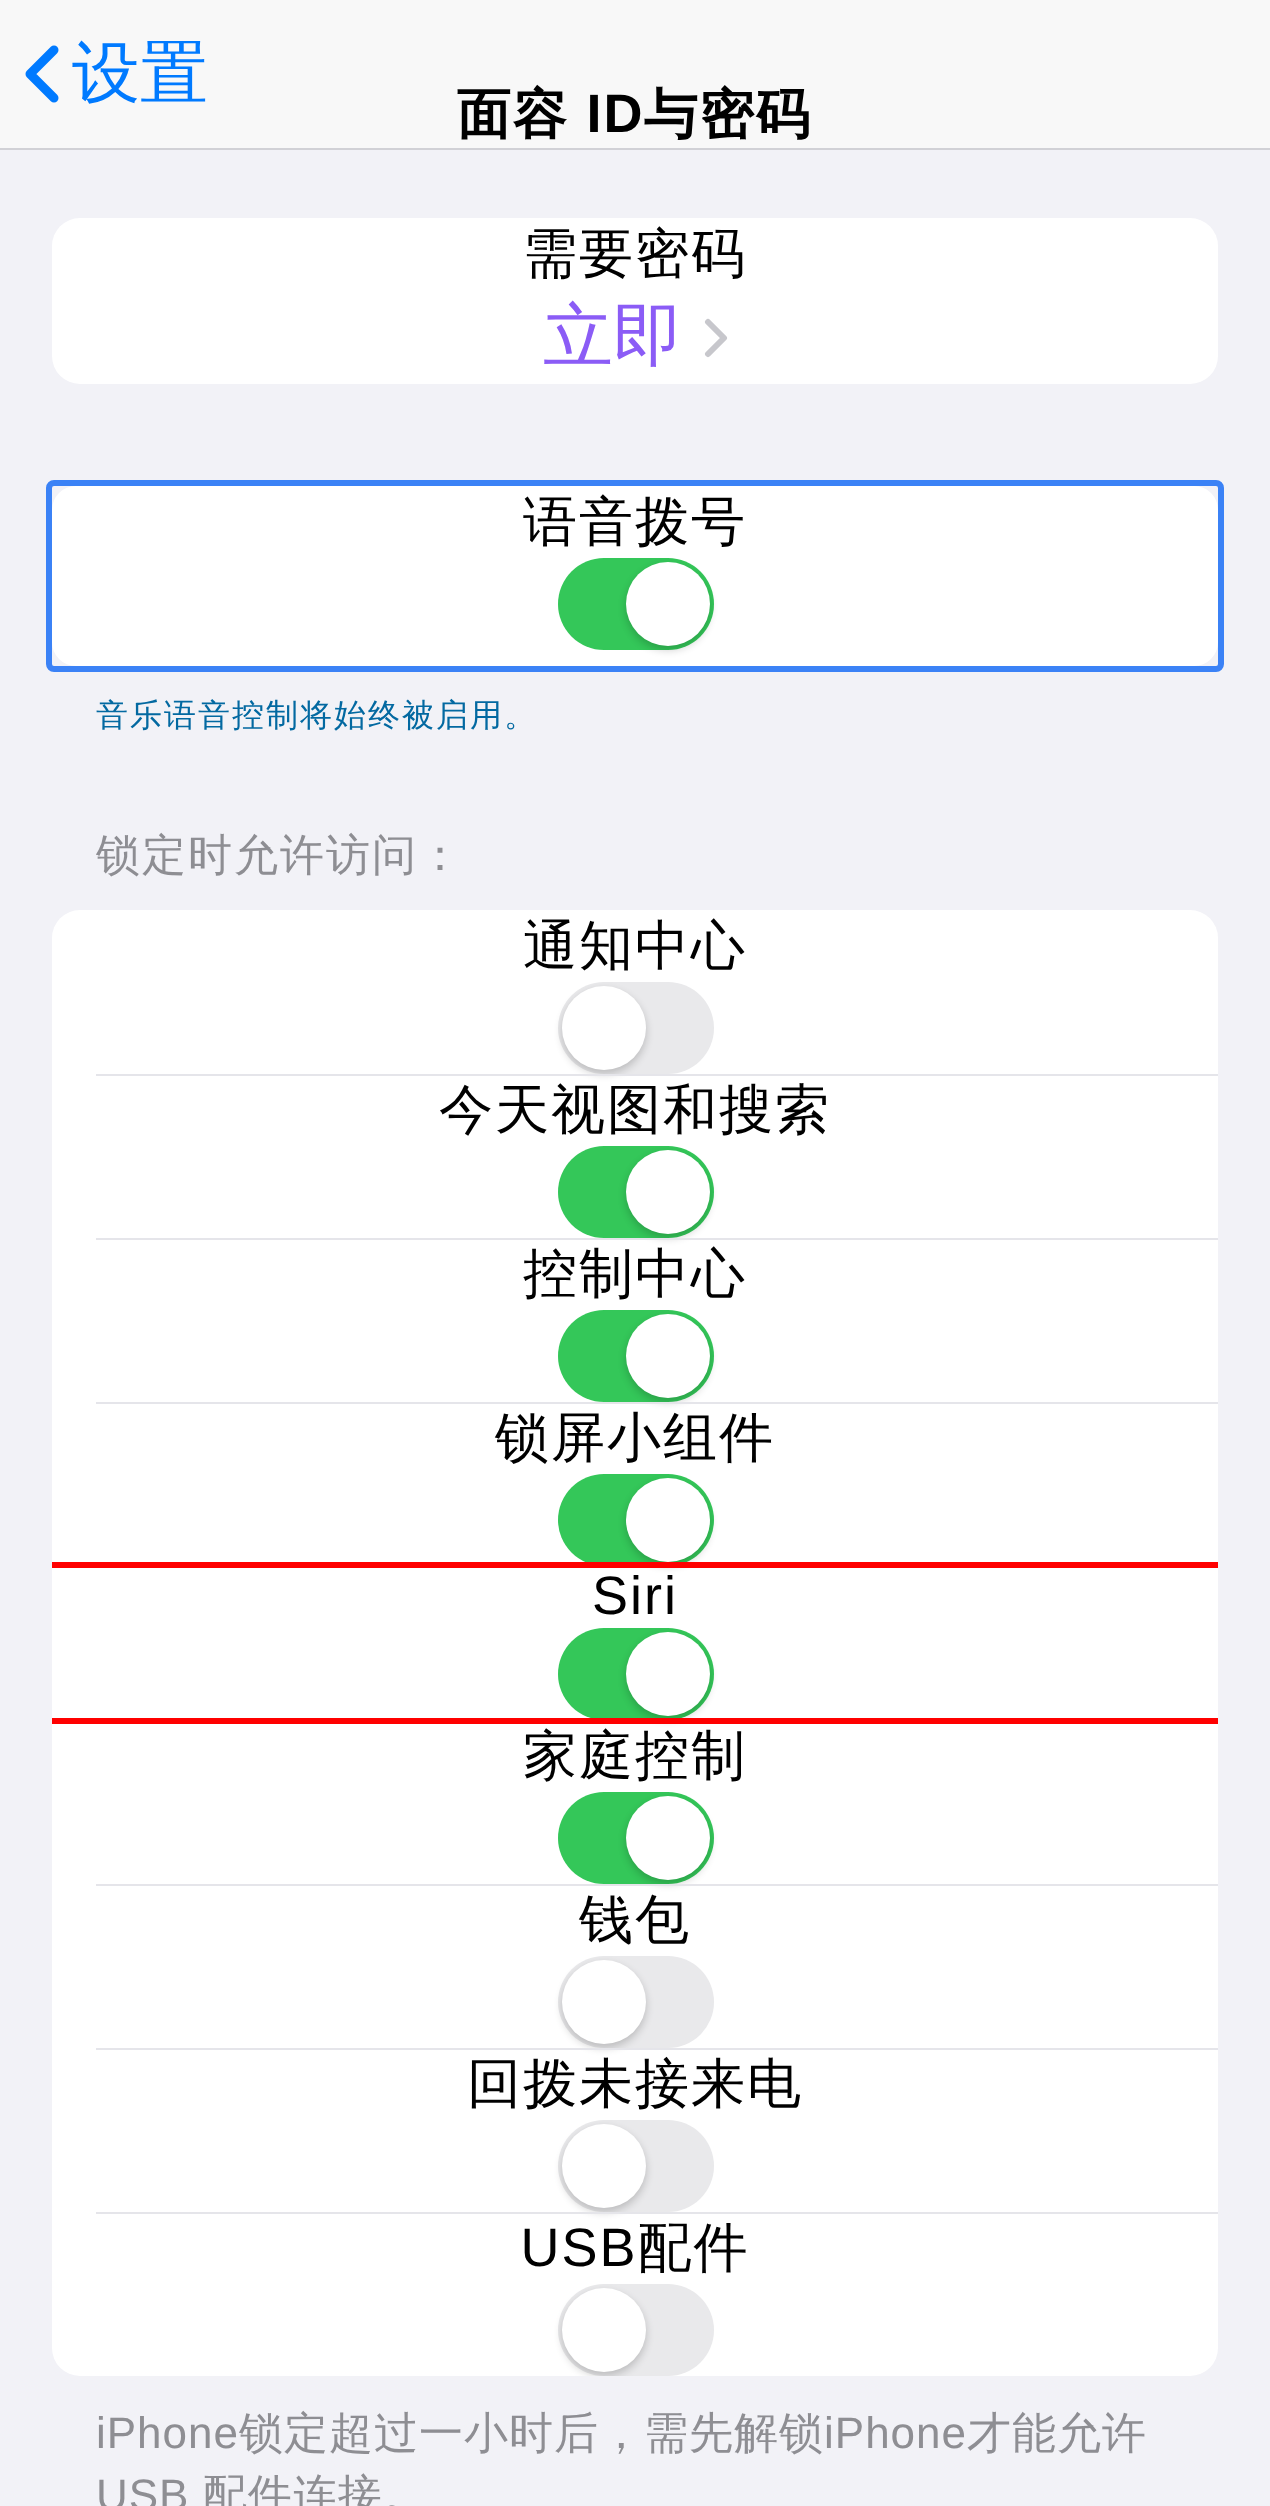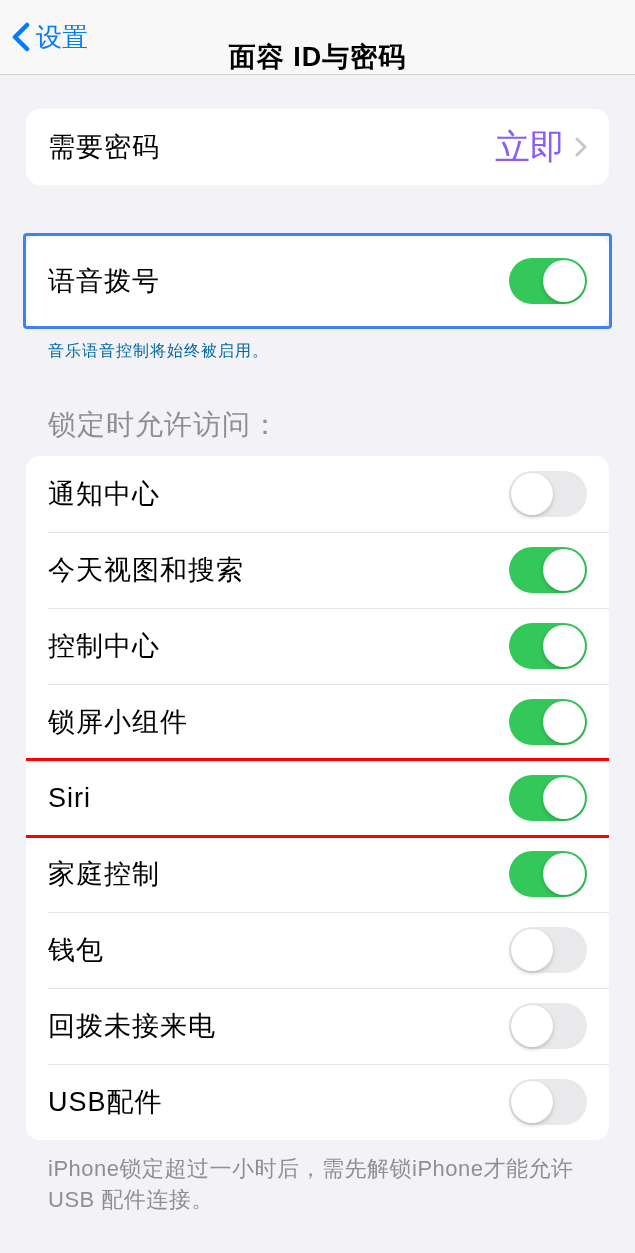--- a/index.html
+++ b/index.html
@@ -21,21 +21,21 @@
       height: 75px;
       background: #f8f8f8;
       border-bottom: 1px solid #d1d1d6;
       position: relative;
       padding: 0 12px;
     }
     .back-btn {
       display: flex;
       align-items: center;
       color: #007aff;
-      font-size: 26px;
+      font-size: 34px;
       cursor: pointer;
     }
     .back-chevron {
       width: 18px;
       height: 30px;
       margin-right: 6px;
     }
     .header-title {
       position: absolute;
       left: 50%;
@@ -56,24 +56,25 @@
       height: 48px;
     }
     .group {
       background: #fff;
       border-radius: 14px;
       overflow: hidden;
     }
     .row {
       display: flex;
       align-items: center;
-      justify-content: space-between;
+      justify-content: flex-start;
       min-height: 76px;
       padding: 0 22px;
       position: relative;
+      flex-direction: column;
     }
     .row + .row::before {
       content: '';
       position: absolute;
       left: 22px;
       right: 0;
       top: 0;
       height: 1px;
       background: #e5e5ea;
     }
@@ -96,21 +97,21 @@
       height: 20px;
     }
     .footer-text {
       color: #0369a1;
       font-size: 16px;
       padding: 12px 22px 0;
       letter-spacing: 1px;
     }
     .section-header {
       color: #8e8e93;
-      font-size: 28px;
+      font-size: 22px;
       padding: 0 22px 12px;
       letter-spacing: 1px;
     }
     .toggle {
       width: 78px;
       height: 46px;
       border-radius: 23px;
       position: relative;
       cursor: pointer;
       flex-shrink: 0;

